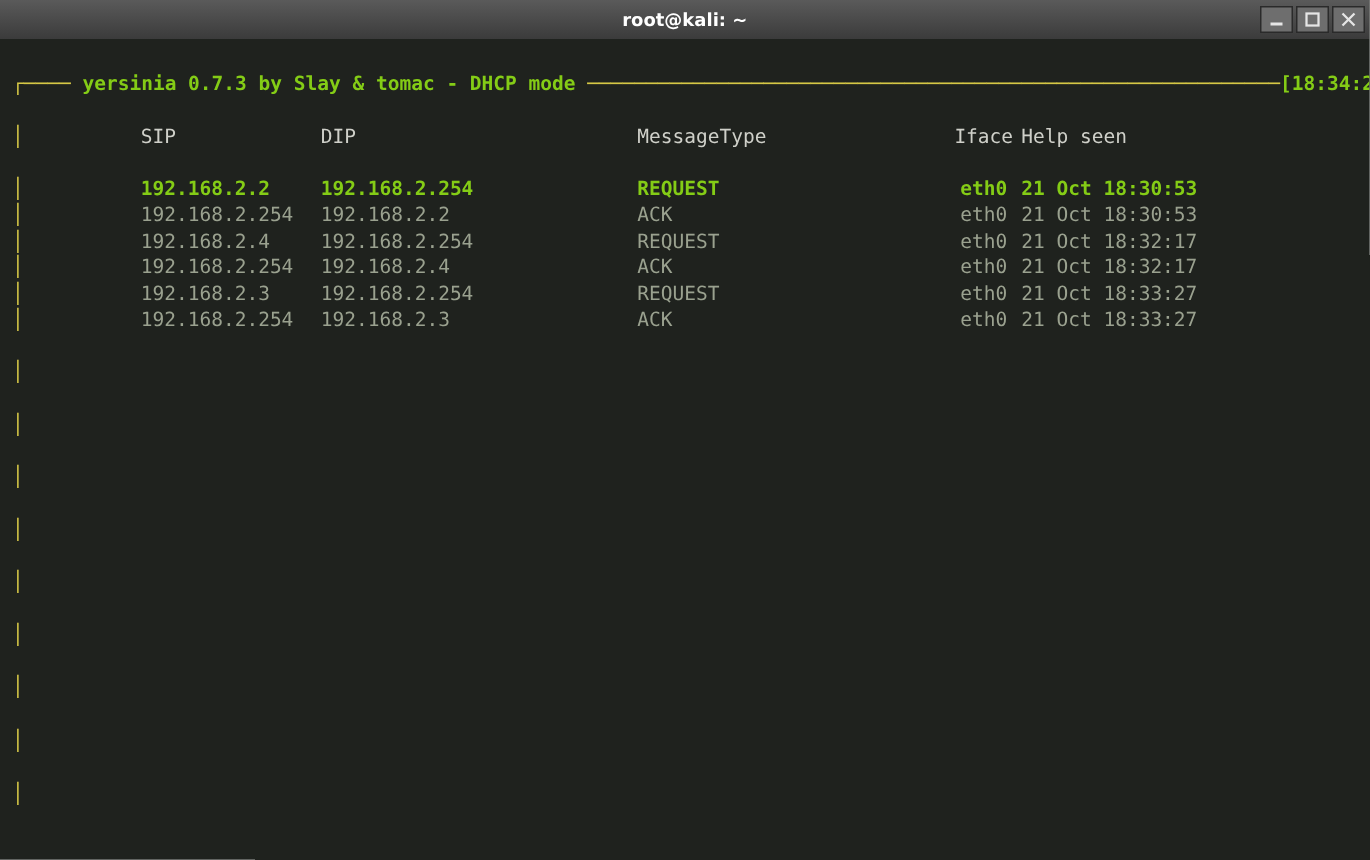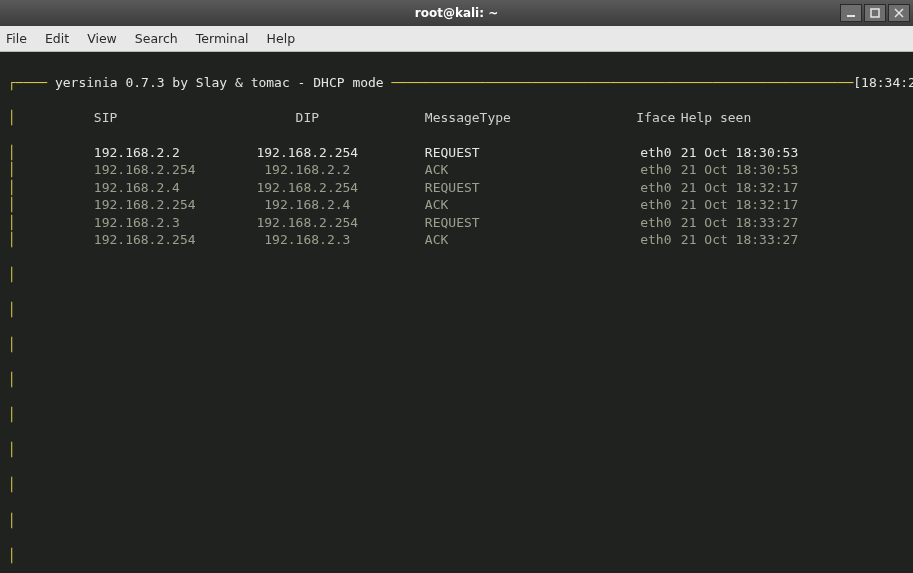--- a/index.html
+++ b/index.html
@@ -67,26 +67,26 @@
   .menubar span { cursor: default; }
   .terminal {
     flex: 1;
     background: #1f221e;
     color: #cfd0c9;
     padding: 4px 8px 6px 8px;
     line-height: 1.35;
     white-space: pre;
     overflow: hidden;
   }
-  .yellow-bold { color: #e5e5e5; font-weight: normal; }
+  .yellow-bold { color: #84cc16; font-weight: bold; }
   .dim { color: #9aa18f; }
   .border-yellow { color: #d6c846; }
   .cell { display: inline-block; }
   .sip { width: 120px; }
-  .dip { width: 187px; text-align: center; }
+  .dip { width: 187px; }
   .mtype { width: 230px; padding-left: 24px; }
   .iface { width: 50px; text-align: center; }
   .last { width: 160px; }
   .indent { padding-left: 78px; }
   .line { height: 17.5px; }
 </style>
 </head>
 <body>
 
 <div class="window">
@@ -105,28 +105,20 @@
         </div>
       <div class="win-btn">
           <svg viewBox="0 0 10 10">
             <line x1="1" y1="1" x2="9" y2="9" stroke="#e6e6e6" stroke-width="1.5"></line>
             <line x1="9" y1="1" x2="1" y2="9" stroke="#e6e6e6" stroke-width="1.5"></line>
           </svg>
         </div>
     </div>
   </div>
 
-  <div class="menubar">
-    <span>File</span>
-    <span>Edit</span>
-    <span>View</span>
-    <span>Search</span>
-    <span>Terminal</span>
-    <span>Help</span>
-  </div>
 
   <div class="terminal">
 <div class="line"><span class="border-yellow">┌────</span><span class="yellow-bold"> yersinia 0.7.3 by Slay &amp; tomac - DHCP mode </span><span class="border-yellow">───────────────────────────────────────────────────────────</span><span class="yellow-bold">[18:34:24]</span></div>
 <div class="line"><span class="border-yellow">│</span><span class="indent"></span><span class="cell sip">SIP</span><span class="cell dip">DIP</span><span class="cell mtype">MessageType</span><span class="cell iface">Iface</span><span class="cell last">Help seen</span></div>
 <div id="rows"><div class="line"><span class="border-yellow">│</span><span class="indent"></span><span class="cell sip yellow-bold">192.168.2.2</span><span class="cell dip yellow-bold">192.168.2.254</span><span class="cell mtype yellow-bold">REQUEST</span><span class="cell iface yellow-bold">eth0</span><span class="cell last yellow-bold">21 Oct 18:30:53</span></div><div class="line"><span class="border-yellow">│</span><span class="indent"></span><span class="cell sip dim">192.168.2.254</span><span class="cell dip dim">192.168.2.2</span><span class="cell mtype dim">ACK</span><span class="cell iface dim">eth0</span><span class="cell last dim">21 Oct 18:30:53</span></div><div class="line"><span class="border-yellow">│</span><span class="indent"></span><span class="cell sip dim">192.168.2.4</span><span class="cell dip dim">192.168.2.254</span><span class="cell mtype dim">REQUEST</span><span class="cell iface dim">eth0</span><span class="cell last dim">21 Oct 18:32:17</span></div><div class="line"><span class="border-yellow">│</span><span class="indent"></span><span class="cell sip dim">192.168.2.254</span><span class="cell dip dim">192.168.2.4</span><span class="cell mtype dim">ACK</span><span class="cell iface dim">eth0</span><span class="cell last dim">21 Oct 18:32:17</span></div><div class="line"><span class="border-yellow">│</span><span class="indent"></span><span class="cell sip dim">192.168.2.3</span><span class="cell dip dim">192.168.2.254</span><span class="cell mtype dim">REQUEST</span><span class="cell iface dim">eth0</span><span class="cell last dim">21 Oct 18:33:27</span></div><div class="line"><span class="border-yellow">│</span><span class="indent"></span><span class="cell sip dim">192.168.2.254</span><span class="cell dip dim">192.168.2.3</span><span class="cell mtype dim">ACK</span><span class="cell iface dim">eth0</span><span class="cell last dim">21 Oct 18:33:27</span></div></div>
 <div class="line"><span class="border-yellow">│</span></div>
 <div class="line"><span class="border-yellow">│</span></div>
 <div class="line"><span class="border-yellow">│</span></div>
 <div class="line"><span class="border-yellow">│</span></div>
 <div class="line"><span class="border-yellow">│</span></div>

